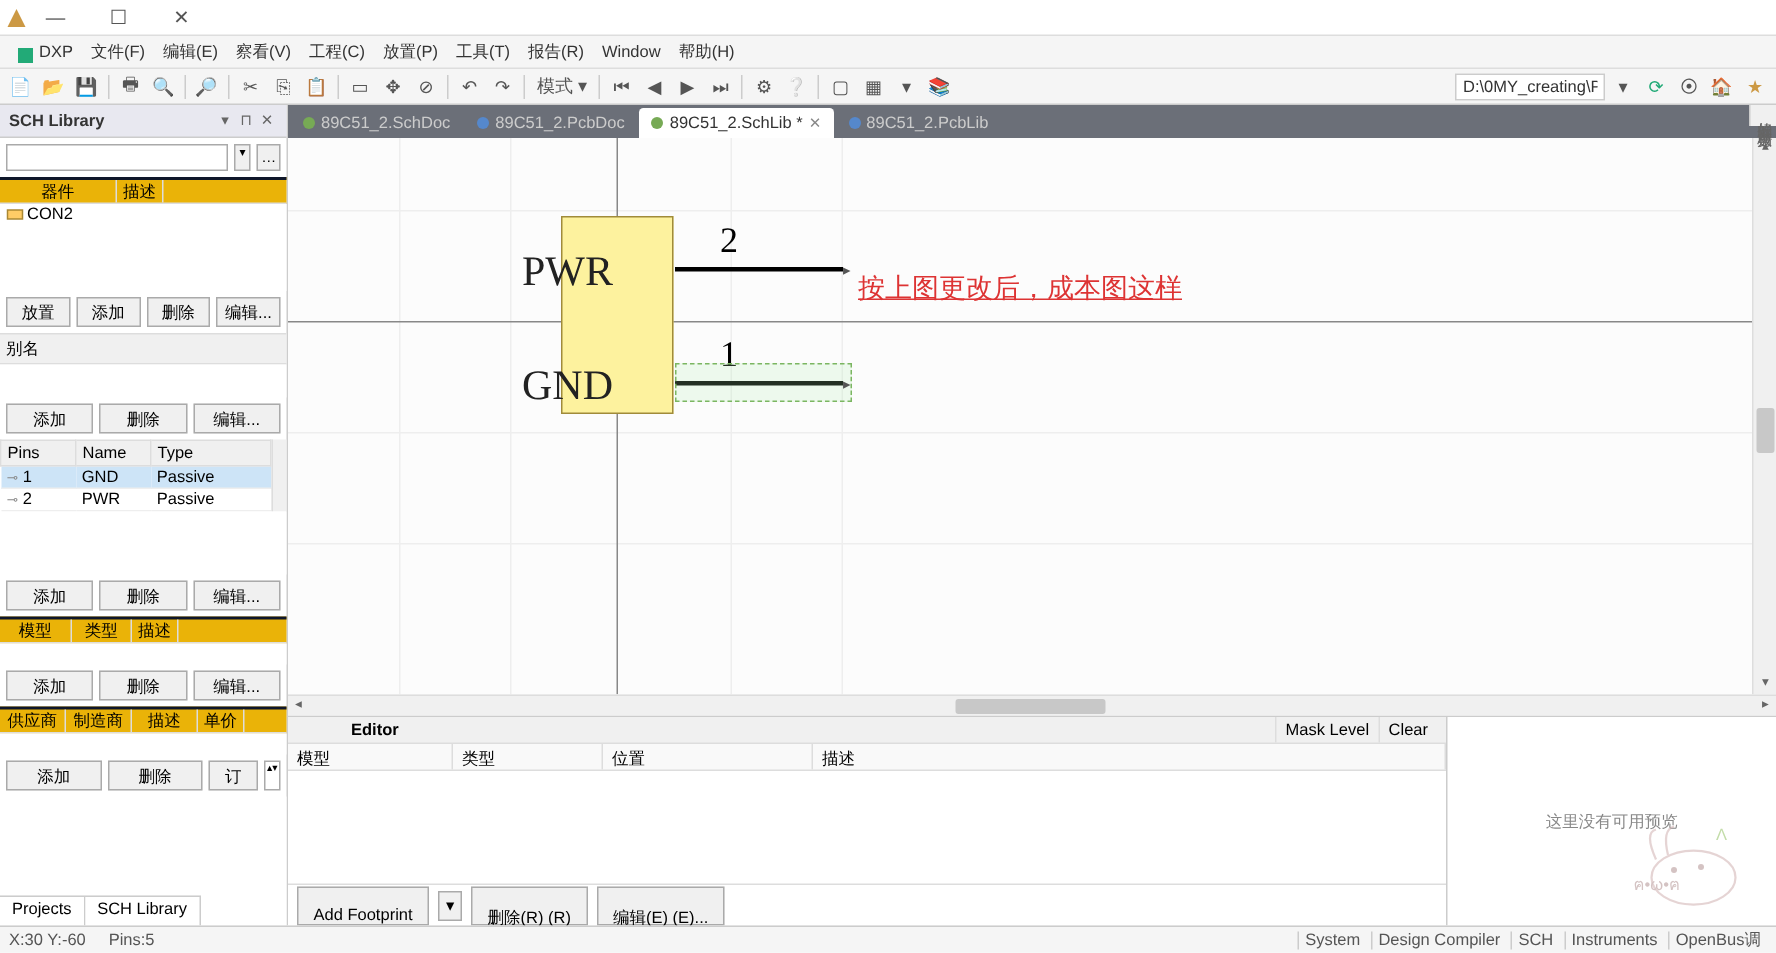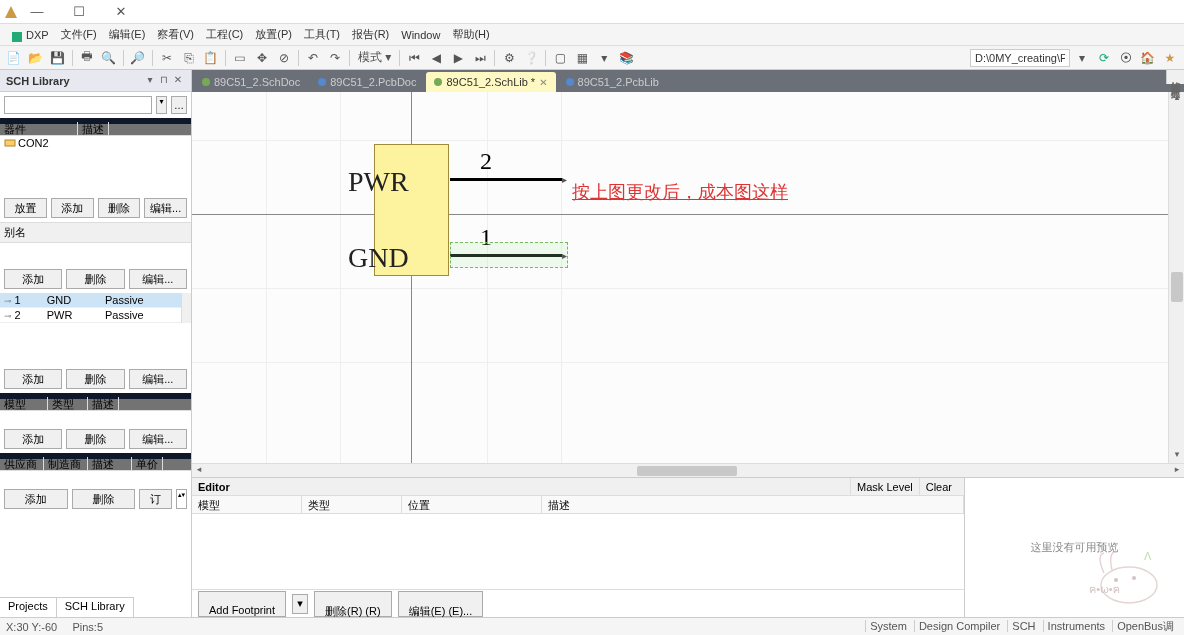--- a/index.html
+++ b/index.html
@@ -20,37 +20,37 @@
 .toolbar .right .path { border: 1px solid #ccc; height: 18px; width: 100px; padding: 0 4px; font-size: 11px; color: #333; background: #fff; }
 .main { display: flex; height: calc(100% - 24px - 22px - 24px - 18px); }
 .sidebar { width: 192px; background: #fff; border-right: 1px solid #ccc; display: flex; flex-direction: column; }
 .panel-hdr { height: 22px; background: #e8e8f0; display: flex; align-items: center; padding: 0 6px; border-bottom: 1px solid #ccc; }
 .panel-hdr .title { flex: 1; font-weight: bold; color: #333; }
 .panel-hdr .hbtn { width: 14px; height: 14px; cursor: pointer; font-size: 10px; color: #666; text-align: center; }
 .search-row { display: flex; padding: 4px; gap: 4px; }
 .search-row input { flex: 1; height: 18px; border: 1px solid #aaa; padding: 0 2px; }
 .search-row .dd { width: 14px; height: 18px; border: 1px solid #aaa; background: #f0f0f0; cursor: pointer; font-size: 8px; text-align: center; }
 .search-row .go { width: 20px; height: 18px; border: 1px solid #aaa; background: #f0f0f0; cursor: pointer; font-size: 10px; }
-.list-hdr { display: flex; background: #737373; border-top: 6px solid #0f172a; border-bottom: 1px solid #ddd; height: 18px; align-items: center; }
+.list-hdr { display: flex; background: #eab308; border-top: 2px solid #0f172a; border-bottom: 1px solid #ddd; height: 18px; align-items: center; text-align: center; }
 .list-hdr .col { padding: 0 4px; border-right: 1px solid #ddd; }
 .list-body { flex: 0 0 auto; background: #fff; font-size: 11px; }
 .list-body .item { display: flex; align-items: center; padding: 1px 4px; cursor: pointer; }
 .list-body .item .ic { width: 12px; height: 12px; margin-right: 2px; }
 .btn-row { display: flex; gap: 4px; padding: 4px; }
 .btn-row button { flex: 1; height: 20px; border: 1px solid #aaa; background: #f0f0f0; cursor: pointer; font-size: 11px; }
 .section-label { background: #f0f0f0; border-top: 1px solid #ddd; border-bottom: 1px solid #ddd; padding: 2px 4px; display: flex; }
 .pins-table { border-collapse: collapse; width: 100%; }
 .pins-table th { background: #f0f0f0; border: 1px solid #ddd; text-align: left; padding: 2px 4px; font-weight: normal; }
 .pins-table td { border-bottom: 1px solid #eee; padding: 1px 4px; }
 .pins-table tr.sel td { background: #cde4f7; }
 .scroll-stub { width: 10px; background: #f0f0f0; border-left: 1px solid #ddd; }
 .content { flex: 1; display: flex; flex-direction: column; background: #fff; }
 .tabs { height: 22px; background: #6b6f78; display: flex; align-items: flex-end; padding-left: 2px; }
 .tabs .tab { height: 20px; padding: 2px 8px; margin-right: 2px; font-size: 11px; display: flex; align-items: center; cursor: pointer; gap: 4px; color: #ccc; }
-.tabs .tab.active { background: #fef9c3; color: #333; border-radius: 3px 3px 0 0; }
+.tabs .tab.active { background: #ffffff; color: #333; border-radius: 3px 3px 0 0; }
 .tabs .tab .dot { width: 8px; height: 8px; border-radius: 50%; }
 .tabs .tab .x { font-size: 10px; color: #888; }
 .canvas-wrap { flex: 1; position: relative; background: #fcfcfc; overflow: hidden; display: flex; }
 .canvas { flex: 1; position: relative; }
 .canvas .grid-v { position: absolute; top: 0; bottom: 0; width: 1px; background: #eee; }
 .canvas .grid-h { position: absolute; left: 0; right: 0; height: 1px; background: #eee; }
 .canvas .axis-v { position: absolute; top: 0; bottom: 0; width: 1px; background: #888; left: 219px; }
 .canvas .axis-h { position: absolute; left: 0; right: 0; height: 1px; background: #888; top: 122px; }
 .component-body { position: absolute; left: 182px; top: 52px; width: 75px; height: 132px; background: #fdf29e; border: 1px solid #a08b3a; }
 .comp-label { position: absolute; font-size: 28px; font-family: "Times New Roman", serif; color: #222; }
@@ -60,21 +60,21 @@
 .annotation { position: absolute; color: #d33; font-size: 18px; font-family: "SimSun", serif; }
 .vscroll { width: 16px; background: #f0f0f0; border-left: 1px solid #ddd; position: relative; }
 .vscroll .thumb { position: absolute; left: 2px; width: 12px; height: 30px; background: #c8c8c8; top: 180px; border-radius: 2px; }
 .vscroll .arr { position: absolute; left: 0; width: 16px; height: 14px; font-size: 9px; text-align: center; color: #666; }
 .hscroll { height: 14px; background: #f0f0f0; border-top: 1px solid #ddd; position: relative; }
 .hscroll .thumb { position: absolute; top: 2px; height: 10px; width: 100px; background: #c8c8c8; left: 445px; border-radius: 2px; }
 .hscroll .arr { position: absolute; top: 0; height: 14px; width: 14px; font-size: 9px; text-align: center; color: #666; }
 .editor-panel { height: 140px; border-top: 1px solid #ccc; background: #fff; display: flex; }
 .editor-left { flex: 1; display: flex; flex-direction: column; }
 .editor-hdr { height: 18px; background: #f0f0f0; border-bottom: 1px solid #ddd; display: flex; align-items: center; padding: 0 6px; }
-.editor-hdr .title { flex: 1; font-weight: bold; }
+.editor-hdr .title { flex: 1; font-weight: bold; margin-left: 36px; }
 .editor-hdr .rbtn { padding: 0 6px; cursor: pointer; border-left: 1px solid #ddd; height: 100%; display: flex; align-items: center; }
 .editor-cols { height: 18px; background: #f9f9f9; border-bottom: 1px solid #ddd; display: flex; }
 .editor-cols .c { border-right: 1px solid #ddd; padding: 2px 6px; }
 .editor-body { flex: 1; background: #fff; }
 .editor-foot { height: 28px; display: flex; align-items: center; padding: 0 6px; gap: 6px; border-top: 1px solid #ddd; }
 .editor-foot button { height: 20px; padding: 12px 10px; border: 1px solid #aaa; background: #f0f0f0; cursor: pointer; font-size: 11px; }
 .editor-foot .dd-btn { width: 16px; padding: 0; }
 .preview { width: 220px; border-left: 1px solid #ccc; display: flex; align-items: center; justify-content: center; color: #888; }
 .bottom-tabs { position: absolute; bottom: 18px; left: 0; height: 20px; display: flex; background: #f5f5f5; border-top: 1px solid #ccc; }
 .bottom-tabs .btab { padding: 2px 8px; border-right: 1px solid #ccc; cursor: pointer; font-size: 11px; background: #fff; }
@@ -204,20 +204,25 @@
     </div>
     <div style="height:22px;background:#fff;"></div>
     <div class="btn-row">
       <button>添加</button>
       <button>删除</button>
       <button>编辑...</button>
     </div>
     <div style="display:flex;">
     <table class="pins-table">
       <tbody>
+            <tr>
+        <th style="width:50px;">Pins</th>
+        <th style="width:50px;">Name</th>
+        <th>Type</th>
+      </tr>
       <tr class="sel">
         <td><span style="font-size:9px;color:#888;">⊸</span> <span>1</span></td>
         <td>GND</td>
         <td>Passive</td>
       </tr>
       <tr>
         <td><span style="font-size:9px;color:#888;">⊸</span> <span>2</span></td>
         <td>PWR</td>
         <td>Passive</td>
       </tr>

